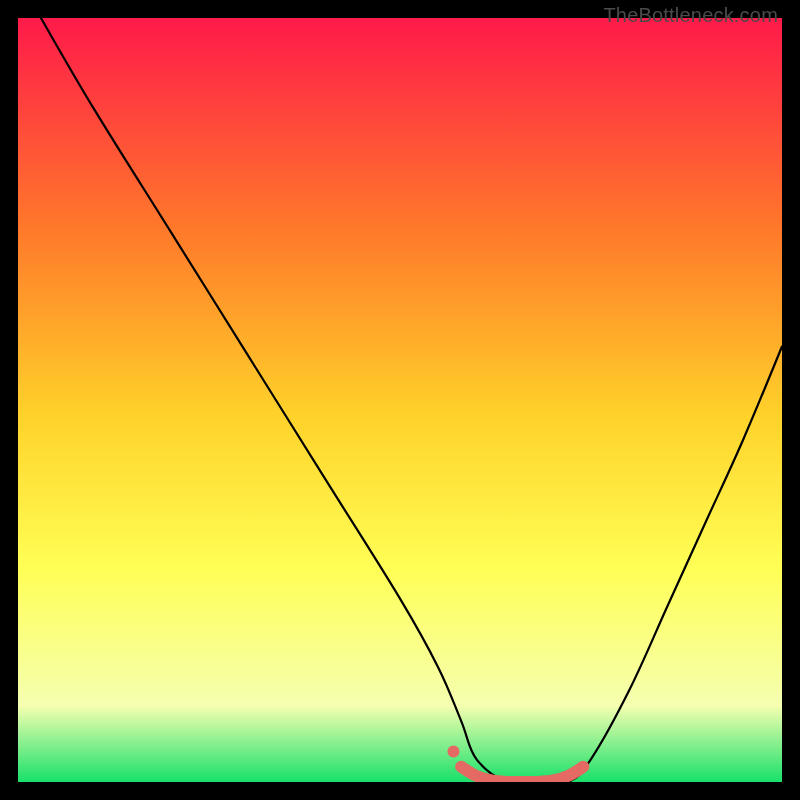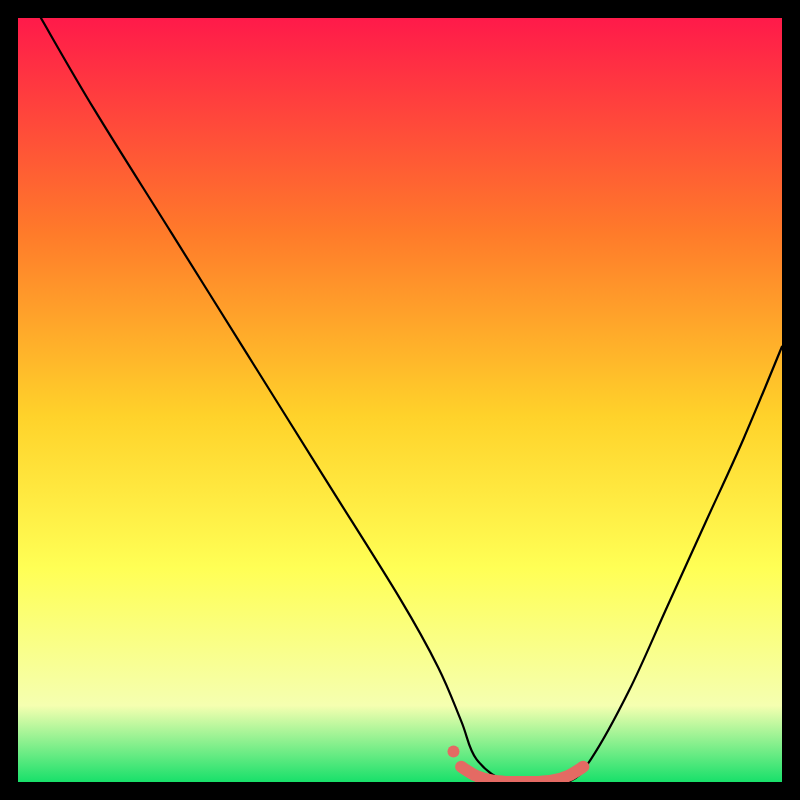--- a/index.html
+++ b/index.html
@@ -34,20 +34,21 @@
     font-weight: 500;
     letter-spacing: 0.2px;
     z-index: 5;
     pointer-events: none;
   }
 </style>
 </head>
 <body>
 
 <div class="frame">
+  <div class="watermark">TheBottleneck.com</div>
   <div class="plot">
     <svg id="chart-svg" width="764" height="764" viewBox="0 0 764 764" preserveAspectRatio="none">
       <defs>
         <linearGradient id="bgGrad" x1="0" y1="0" x2="0" y2="1">
           <stop id="g0" offset="0%" stop-color="#ff1a4a"></stop>
           <stop id="g1" offset="28%" stop-color="#ff7a2a"></stop>
           <stop id="g2" offset="52%" stop-color="#ffd22a"></stop>
           <stop id="g3" offset="72%" stop-color="#ffff55"></stop>
           <stop id="g4" offset="90%" stop-color="#f5ffb0"></stop>
           <stop id="g5" offset="100%" stop-color="#18e06a"></stop>

